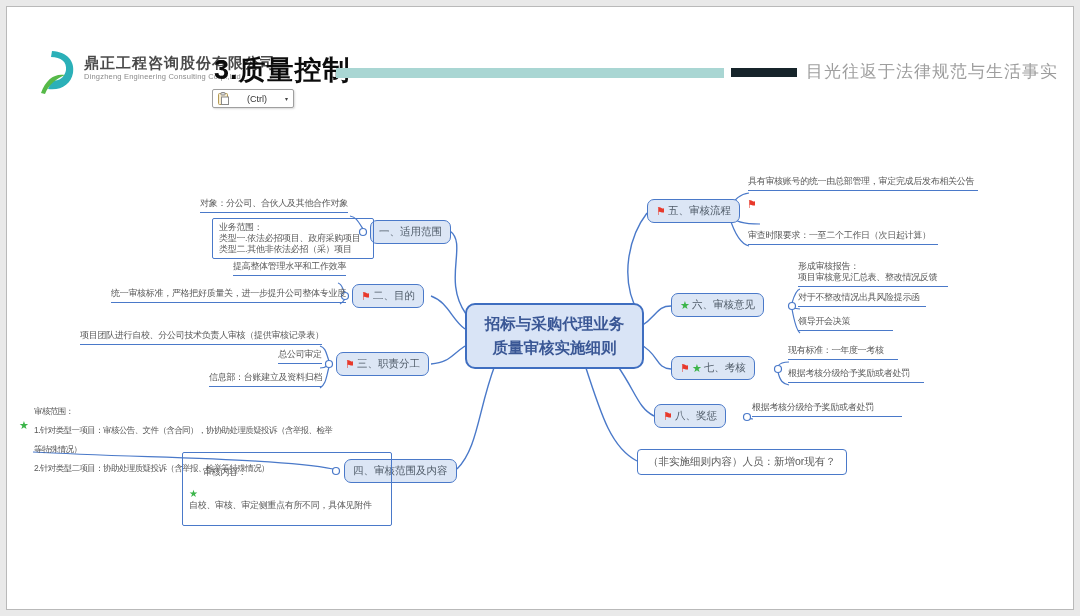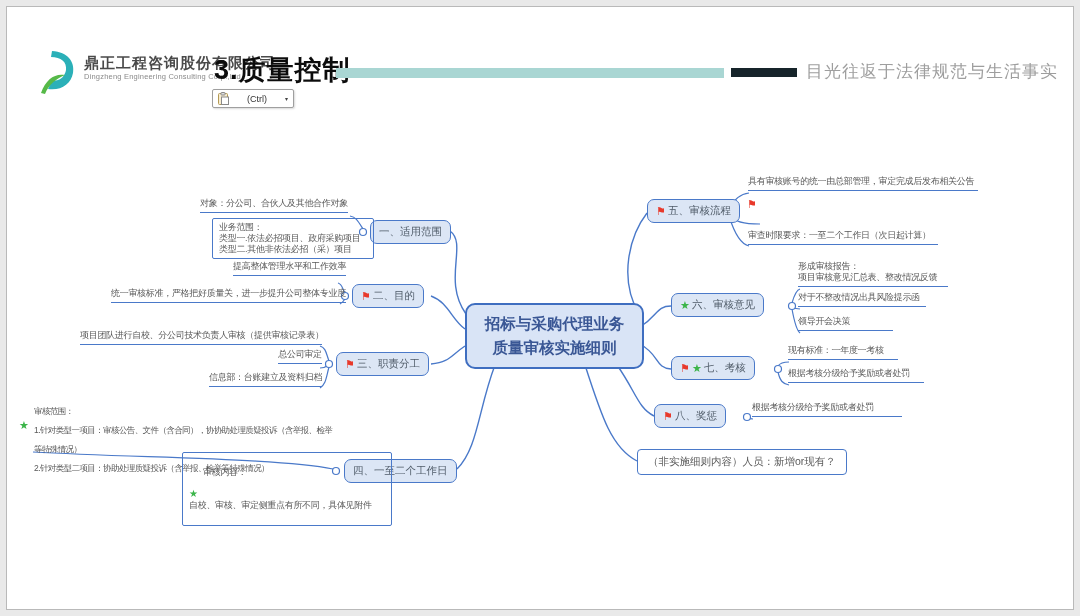--- a/index.html
+++ b/index.html
@@ -110,21 +110,21 @@
     </div>
   <div class="abs bnode" style="left:352px;top:284px;">
     <span class="flag">⚑</span>
     <span>二、目的</span>
     </div>
   <div class="abs bnode" style="left:336px;top:352px;">
     <span class="flag">⚑</span>
     <span>三、职责分工</span>
     </div>
   <div class="abs bnode" style="left:344px;top:459px;">
-    <span>四、一至二个工作日</span>
+    <span>四、审核范围及内容</span>
     </div>
   <div class="abs bnode" style="left:647px;top:199px;">
     <span class="flag">⚑</span>
     <span>五、审核流程</span>
     </div>
   <div class="abs bnode" style="left:671px;top:293px;">
     <span class="star">★</span>
     <span>六、审核意见</span>
     </div>
   <div class="abs bnode" style="left:671px;top:356px;">

